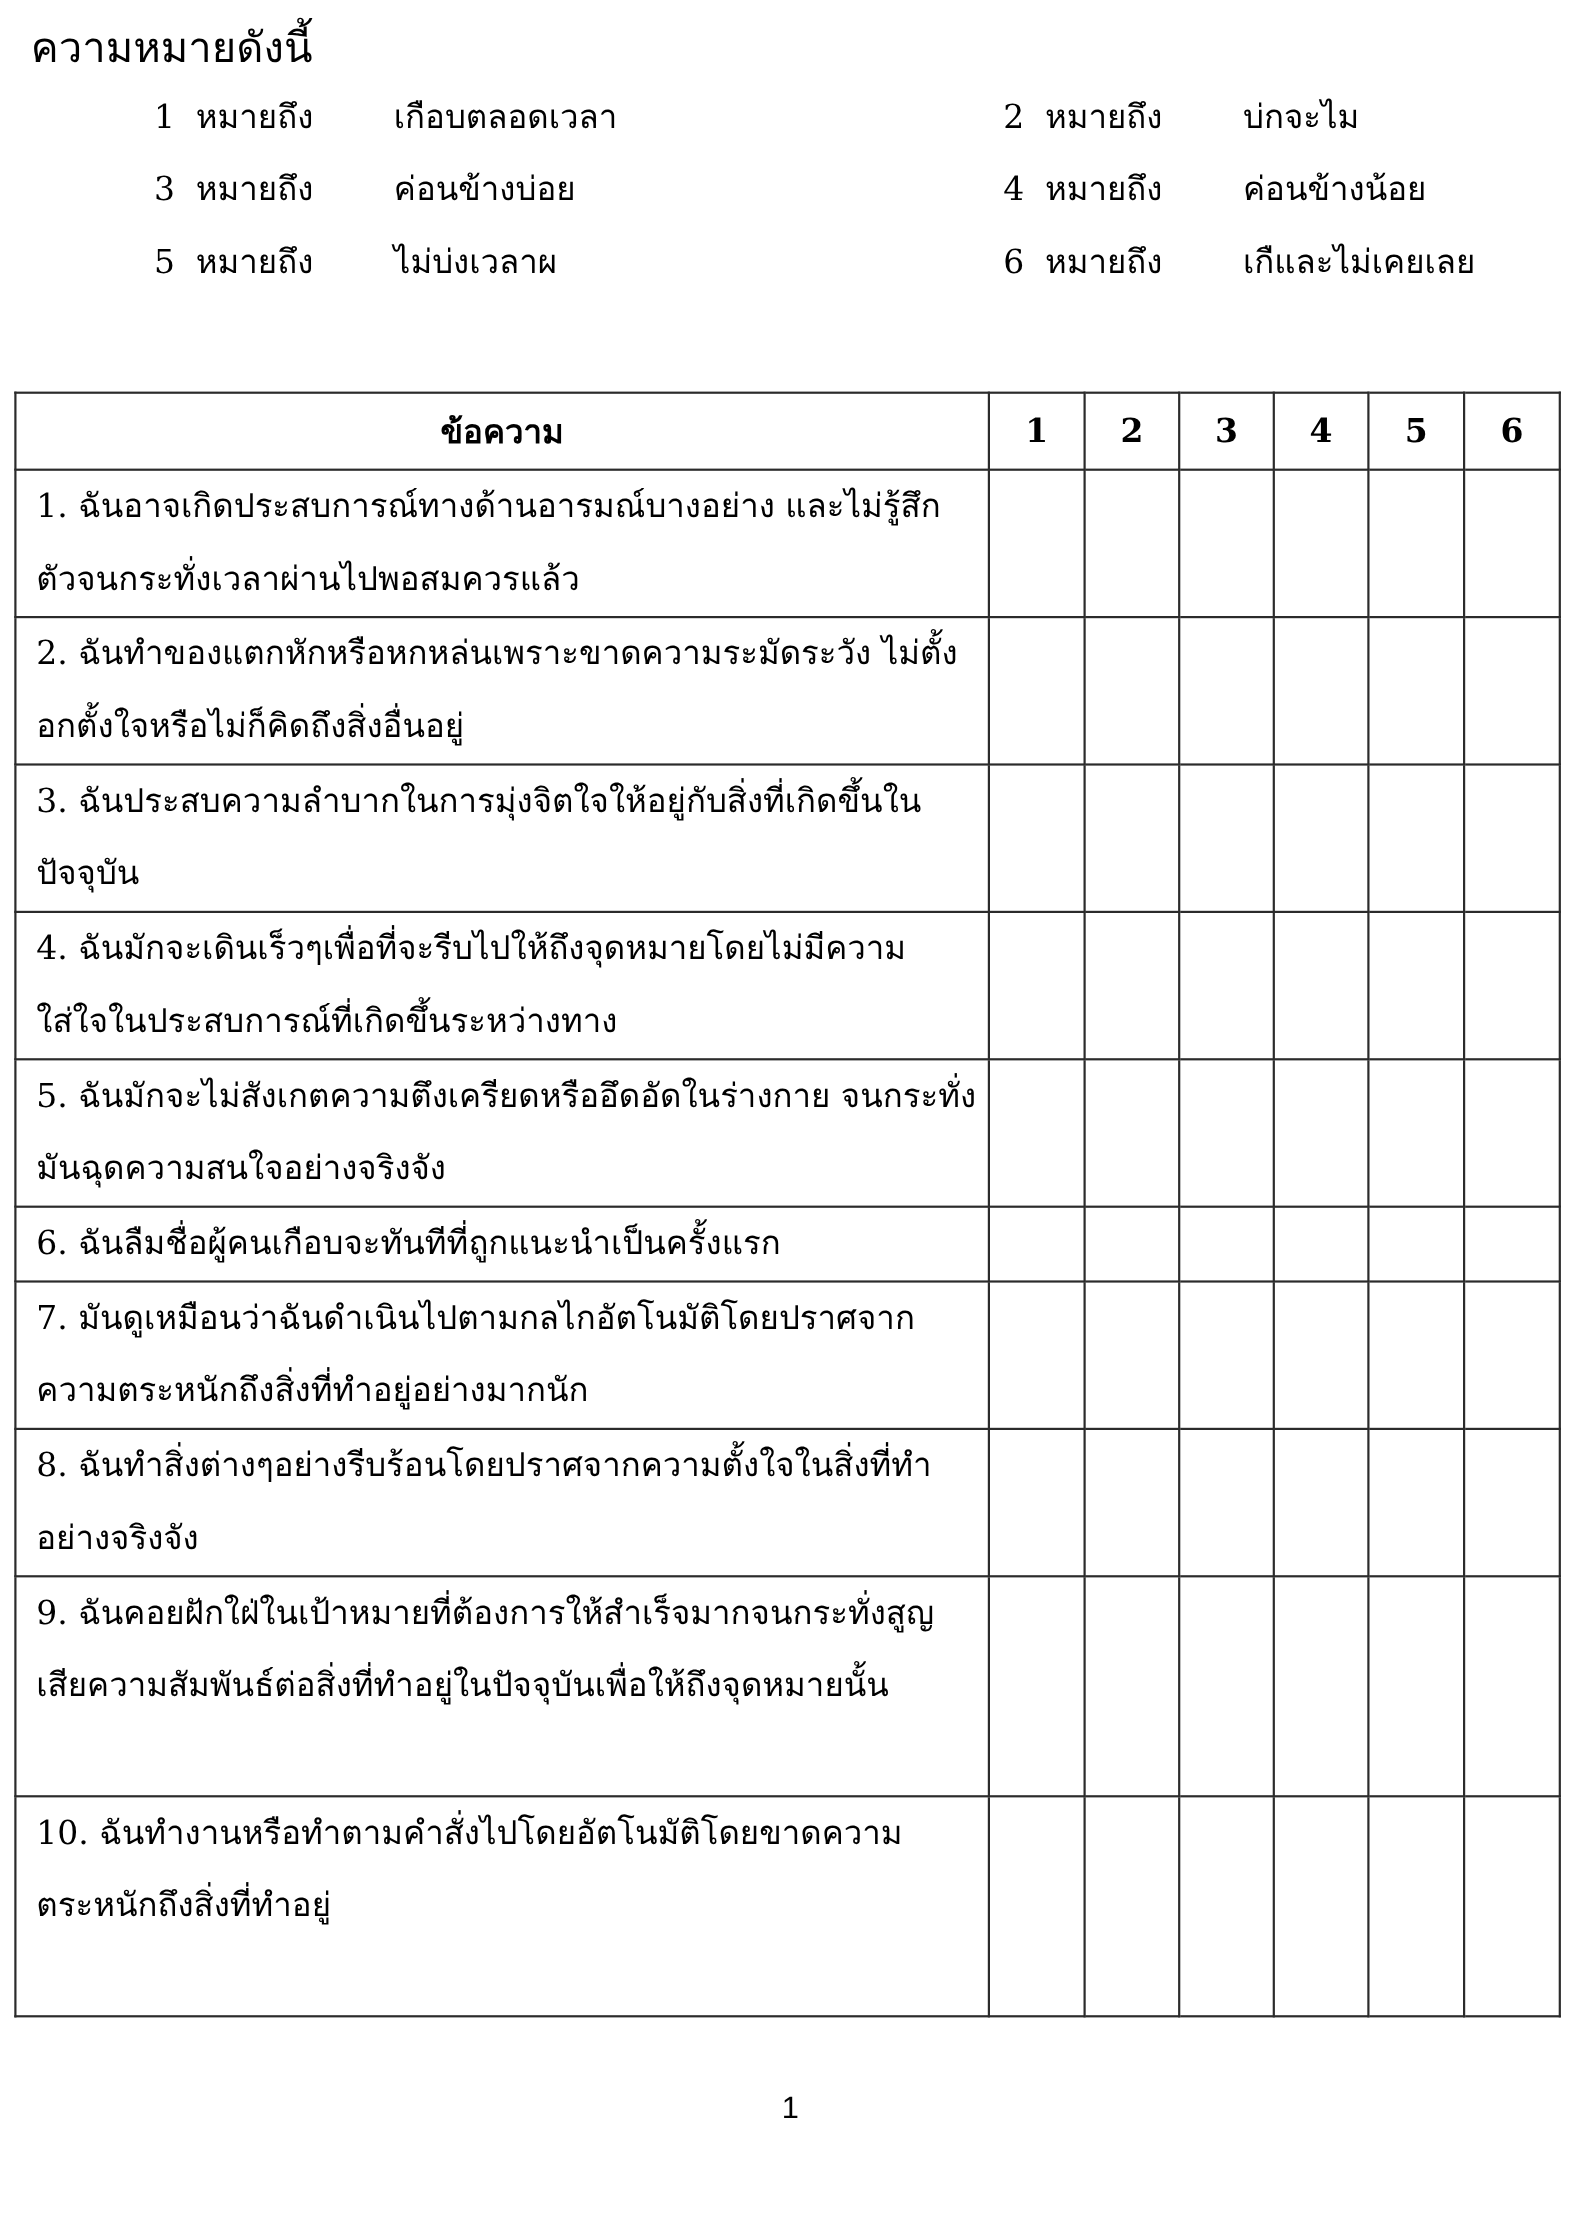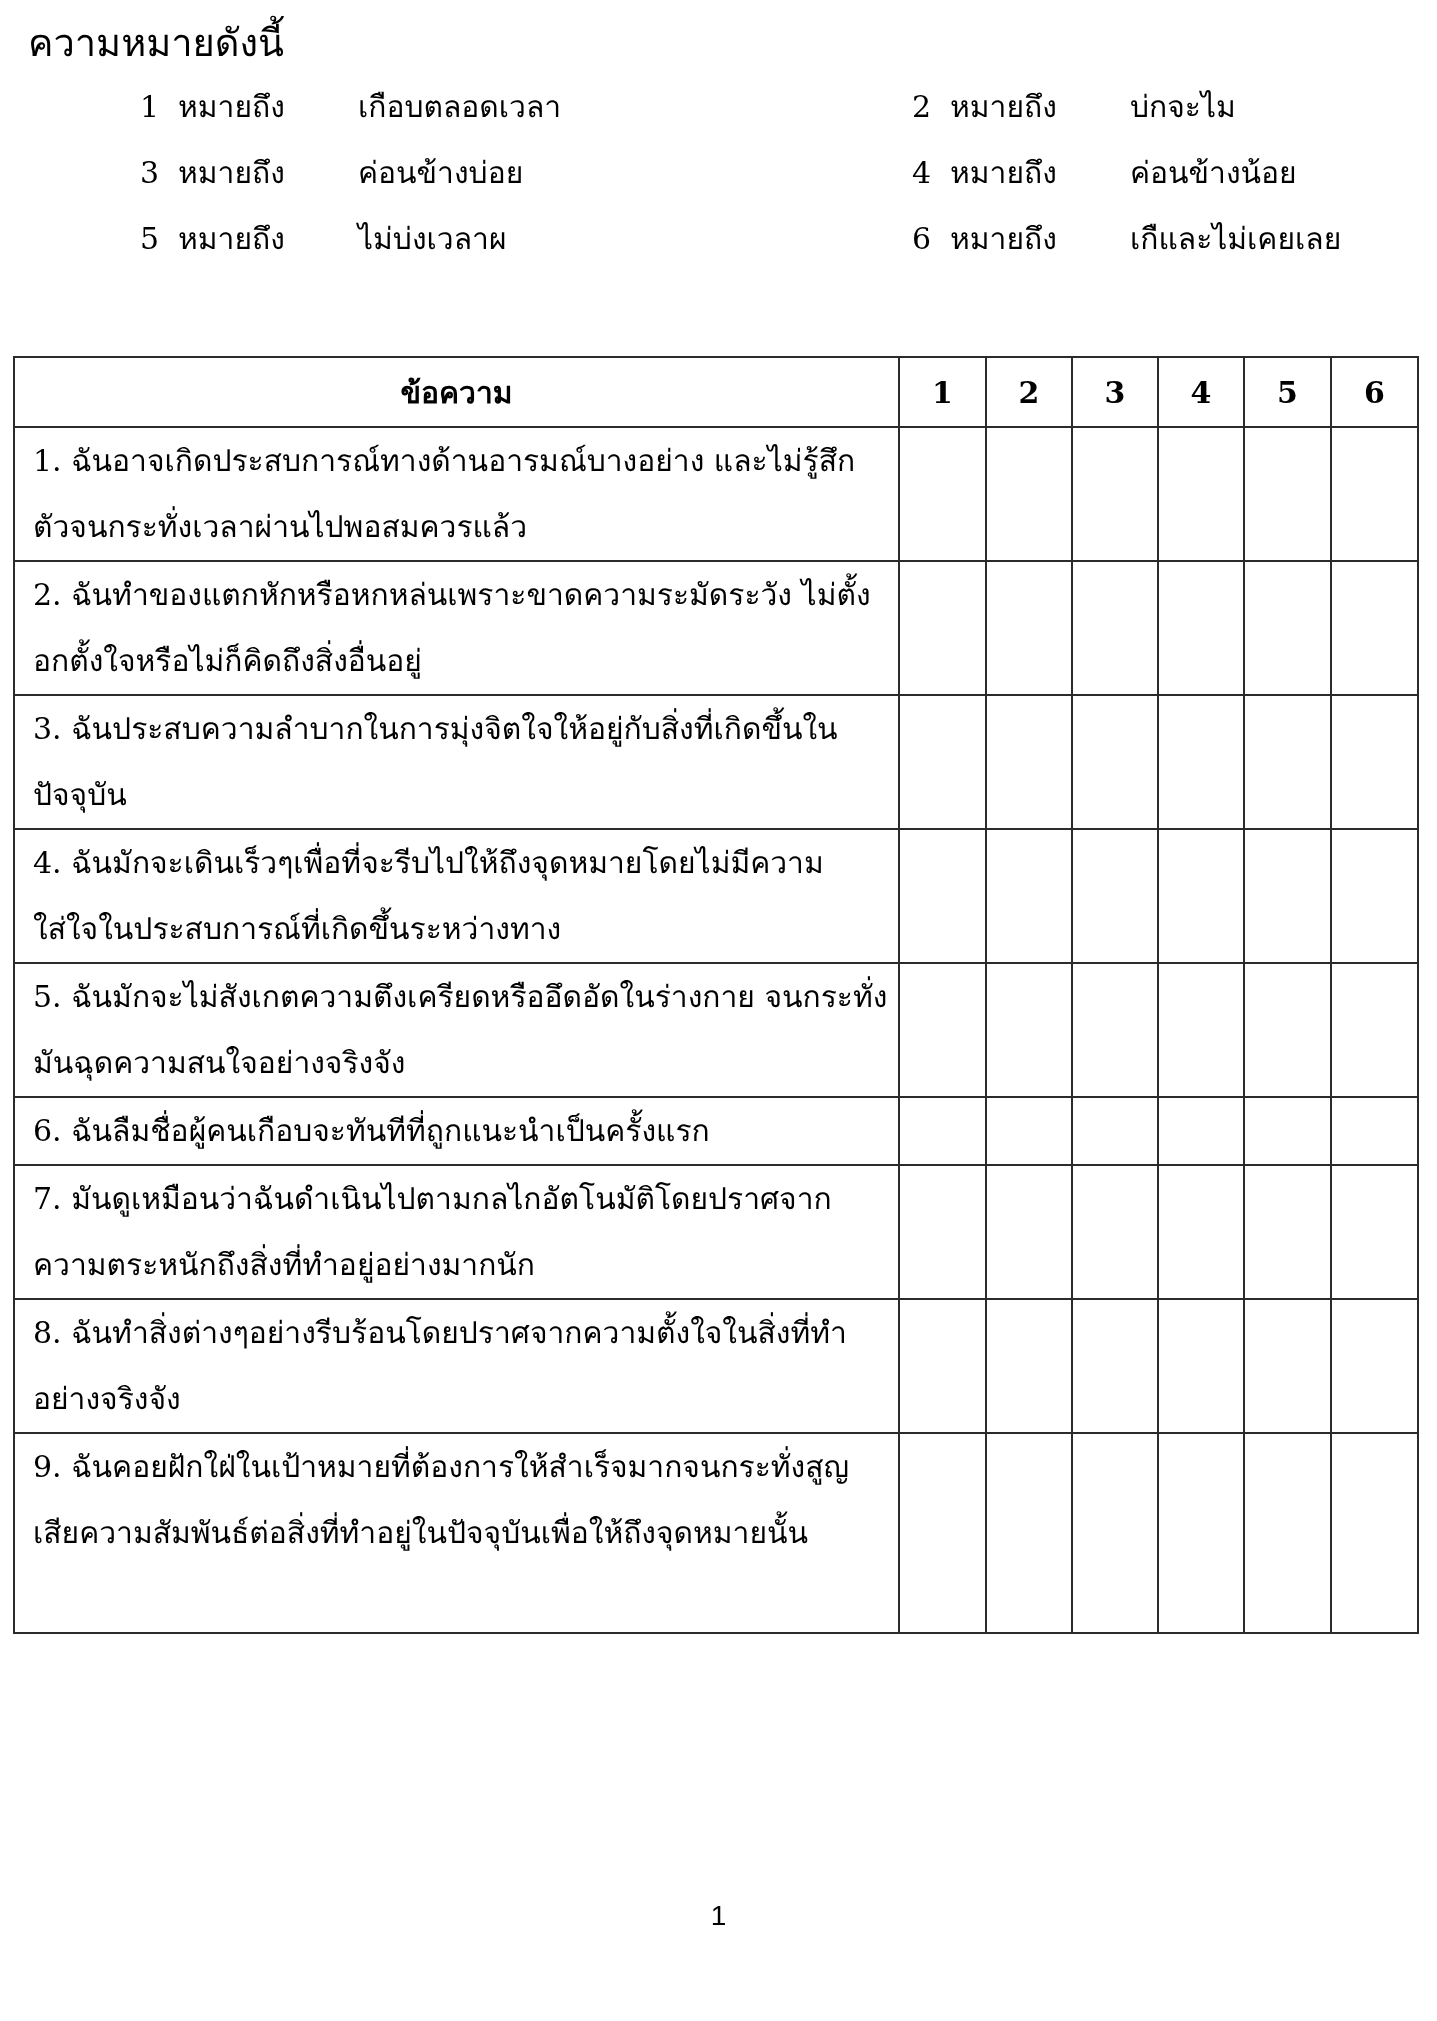--- a/index.html
+++ b/index.html
@@ -213,16 +213,25 @@
     </tr>
     <tr style="height:200px">
       <td class="stmt">9. ฉันคอยฝักใฝ่ในเป้าหมายที่ต้องการให้สำเร็จมากจนกระทั่งสูญเสียความสัมพันธ์ต่อสิ่งที่ทำอยู่ในปัจจุบันเพื่อให้ถึงจุดหมายนั้น</td>
       <td class="choice"></td>
       <td class="choice"></td>
       <td class="choice"></td>
       <td class="choice"></td>
       <td class="choice"></td>
       <td class="choice"></td>
     </tr>
+    <tr style="height:200px">
+      <td class="stmt">10. ฉันทำงานหรือทำตามคำสั่งไปโดยอัตโนมัติโดยขาดความตระหนักถึงสิ่งที่ทำอยู่</td>
+      <td class="choice"></td>
+      <td class="choice"></td>
+      <td class="choice"></td>
+      <td class="choice"></td>
+      <td class="choice"></td>
+      <td class="choice"></td>
+    </tr>
   </tbody>
 </table>
 
 <div class="page-number">1</div>
 
 </body></html>

